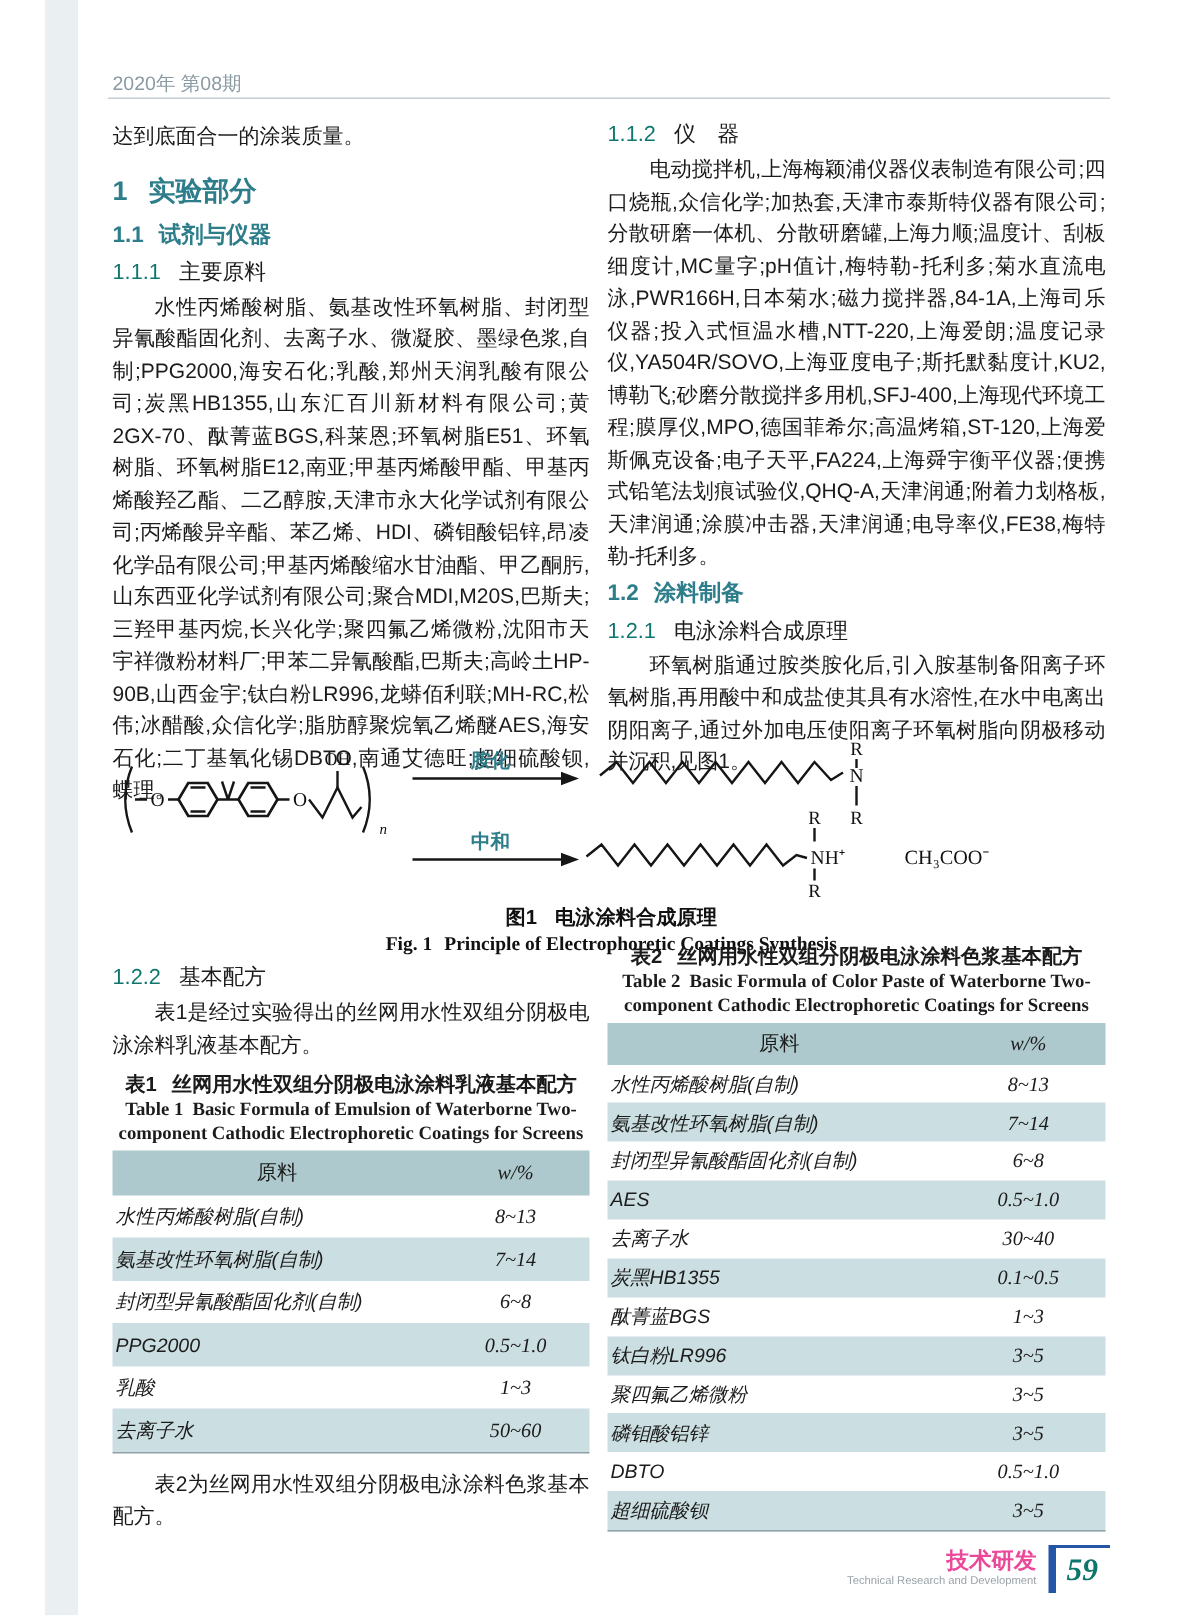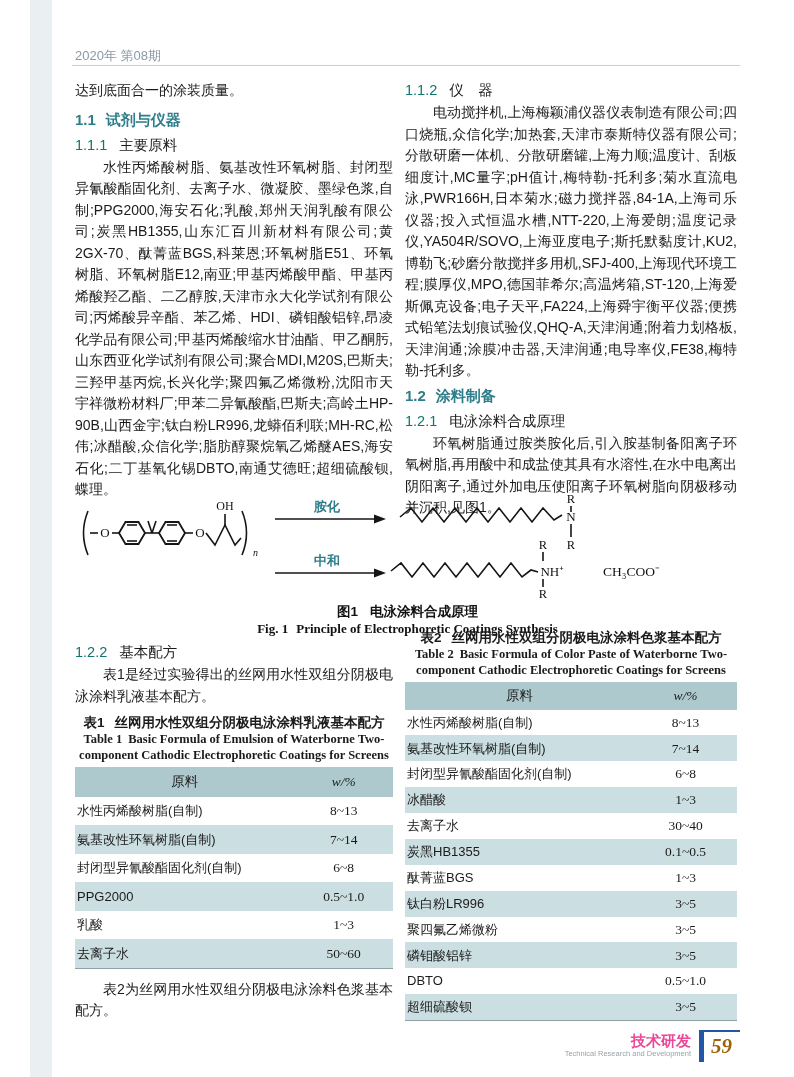--- a/index.html
+++ b/index.html
@@ -41,50 +41,53 @@
   svg .it{font-style:italic;}
   
   .tbl-title-zh{margin-top:8px;text-align:center;font-size:13.5px;line-height:16px;font-weight:bold;}
   .tbl-title-zh .cnum{margin-right:10px;}
   .tbl-title-en{text-align:center;font-size:12.5px;line-height:16px;font-weight:bold;
                 font-family:"Liberation Serif",serif;}
   .tbl-title-en .cnum{margin-right:6px;}
   table{width:100%;border-collapse:collapse;margin-top:4px;border-bottom:1.5px solid #8fa1a7;}
   th{background:#adc9cd;font-weight:normal;font-size:13.5px;text-align:center;}
   th.wcol{font-family:"Liberation Serif",serif;font-style:italic;}
-  td{font-size:13px;}
+  td{font-size:13px;font-style:italic;}
   td.c-name{text-align:left;padding-left:9px;}
   td.c-val{text-align:center;font-family:"Liberation Serif",serif;font-size:13.5px;}
   col.c1{width:69%;} col.c2{width:31%;}
   tbody tr:nth-child(even){background:#cbdee1;}
   .t1 th{padding:4px 2px;}
   .t1 td{padding:3.5px 2px;}
   .t2 th{padding:3px 2px;}
   .t2 td{padding:2.2px 2px;}
   
   .footer{position:absolute;right:54px;top:1030px;display:flex;align-items:flex-start;}
   .foot-txt{text-align:right;margin-right:8px;padding-top:2px;}
   .foot-zh{font-size:15px;font-weight:bold;color:#ec4899;line-height:17px;}
   .foot-en{font-size:7.5px;color:#9aa3a9;line-height:10px;}
   .foot-num{border-top:2px solid #2456a8;display:flex;align-items:flex-start;}
   .foot-bar{width:5px;height:30px;background:#2456a8;}
   .foot-page{font-family:"Liberation Serif",serif;font-style:italic;font-weight:bold;
-             font-size:21px;color:#a16207;padding:2px 8px 0 7px;}
+             font-size:21px;color:#0f766e;padding:2px 8px 0 7px;}
 </style>
 </head>
 <body>
 
 <div class="page">
   <div class="margin-band"></div>
 
   <div class="hdr-issue">2020年 第08期</div>
   <div class="hdr-rule"></div>
 
   <div class="col left-top">
     <p>达到底面合一的涂装质量。</p>
+    <div class="h1">
+      <span class="hnum">1</span><span>实验部分</span>
+    </div>
     <div class="h2">
       <span class="hnum">1.1</span><span>试剂与仪器</span>
     </div>
     <div class="h3">
       <span class="hnum">1.1.1</span><span>主要原料</span>
     </div>
     <p class="ind mt2">水性丙烯酸树脂、氨基改性环氧树脂、封闭型异氰酸酯固化剂、去离子水、微凝胶、墨绿色浆,自制;PPG2000,海安石化;乳酸,郑州天润乳酸有限公司;炭黑HB1355,山东汇百川新材料有限公司;黄2GX-70、酞菁蓝BGS,科莱恩;环氧树脂E51、环氧树脂、环氧树脂E12,南亚;甲基丙烯酸甲酯、甲基丙烯酸羟乙酯、二乙醇胺,天津市永大化学试剂有限公司;丙烯酸异辛酯、苯乙烯、HDI、磷钼酸铝锌,昂凌化学品有限公司;甲基丙烯酸缩水甘油酯、甲乙酮肟,山东西亚化学试剂有限公司;聚合MDI,M20S,巴斯夫;三羟甲基丙烷,长兴化学;聚四氟乙烯微粉,沈阳市天宇祥微粉材料厂;甲苯二异氰酸酯,巴斯夫;高岭土HP-90B,山西金宇;钛白粉LR996,龙蟒佰利联;MH-RC,松伟;冰醋酸,众信化学;脂肪醇聚烷氧乙烯醚AES,海安石化;二丁基氧化锡DBTO,南通艾德旺;超细硫酸钡,蝶理。</p>
   </div>
 
   <div class="col right-top">
@@ -235,22 +238,22 @@
           </tr>
           <tr>
             <td class="c-name">氨基改性环氧树脂(自制)</td>
             <td class="c-val">7~14</td>
           </tr>
           <tr>
             <td class="c-name">封闭型异氰酸酯固化剂(自制)</td>
             <td class="c-val">6~8</td>
           </tr>
           <tr>
-            <td class="c-name">冰醋酸</td>
-            <td class="c-val">1~3</td>
+            <td class="c-name">AES</td>
+            <td class="c-val">0.5~1.0</td>
           </tr>
           <tr>
             <td class="c-name">去离子水</td>
             <td class="c-val">30~40</td>
           </tr>
           <tr>
             <td class="c-name">炭黑HB1355</td>
             <td class="c-val">0.1~0.5</td>
           </tr>
           <tr>

